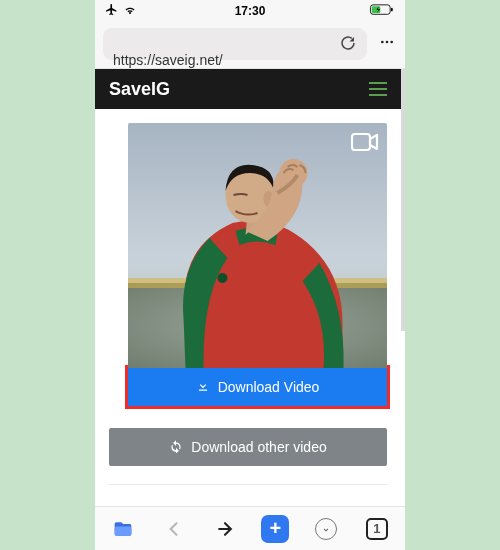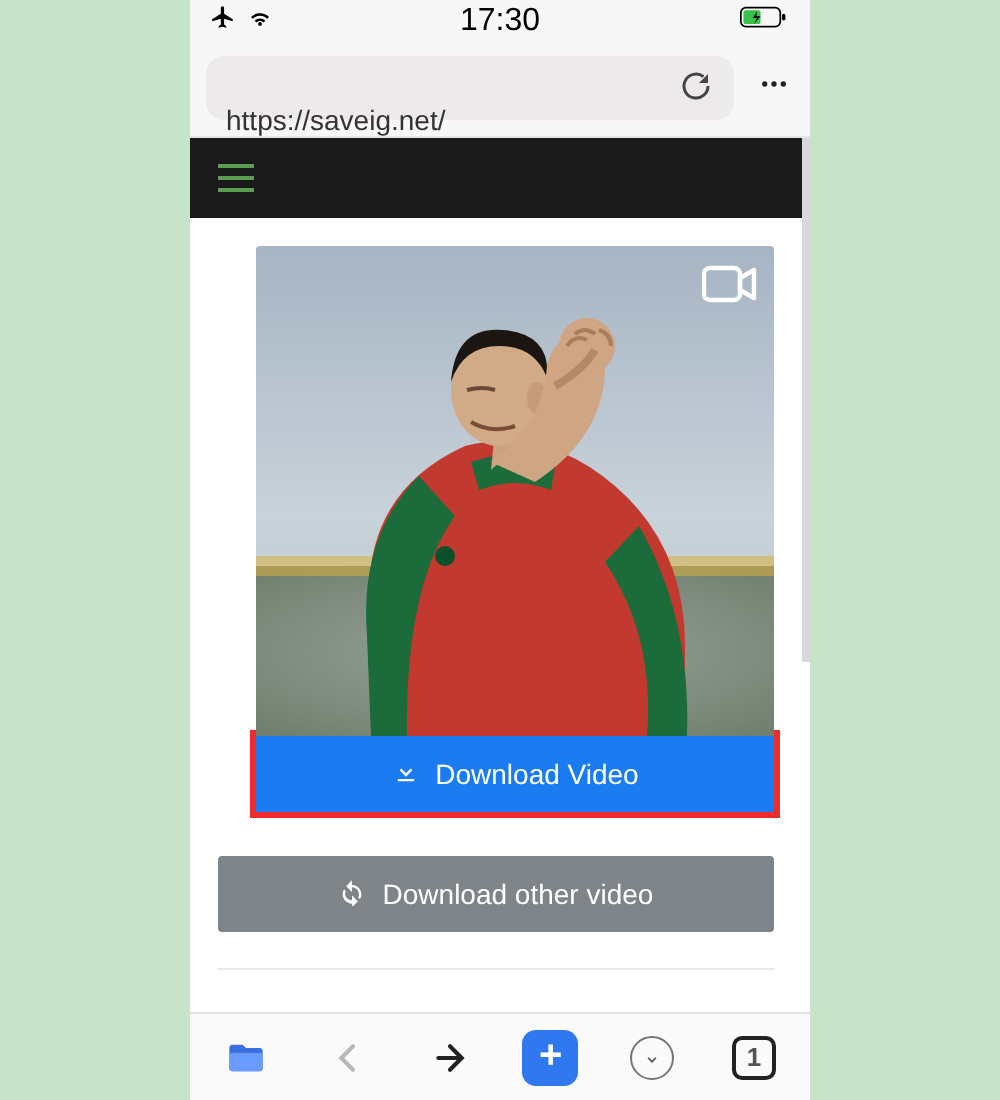--- a/index.html
+++ b/index.html
@@ -21,22 +21,22 @@
     position: relative;
   }
   
   .status-bar {
     height: 22px;
     background: #f7f7f7;
     display: flex;
     align-items: center;
     justify-content: space-between;
     padding: 0 10px;
-    font-size: 16px;
-    font-weight: 400;
+    font-size: 12px;
+    font-weight: 700;
     color: #000;
   }
   .status-left, .status-right { display: flex; align-items: center; gap: 5px; }
   .status-center { position: absolute; left: 50%; transform: translateX(-50%); }
   
   .url-row {
     background: #f7f7f7;
     display: flex;
     align-items: center;
     padding: 6px 8px 8px 8px;
@@ -227,20 +227,21 @@
           <circle cx="19" cy="12" r="2" fill="#222"></circle>
         </svg>
     </span>
   </div>
 
   <div class="content-wrap">
     <div class="scroll-strip"></div>
     <div class="content">
 
       <div class="app-header">
+        <span>SaveIG</span>
         <div class="hamburger">
           <span></span>
             <span></span>
             <span></span>
         </div>
       </div>
 
       <div class="media-box">
         <div class="thumb">
           <svg viewBox="0 0 280 245" preserveAspectRatio="xMidYMid slice">

